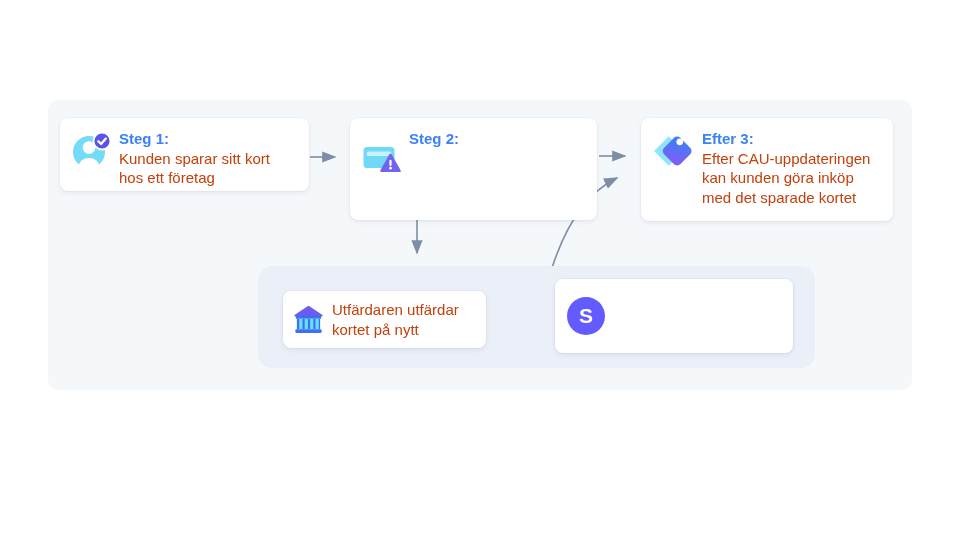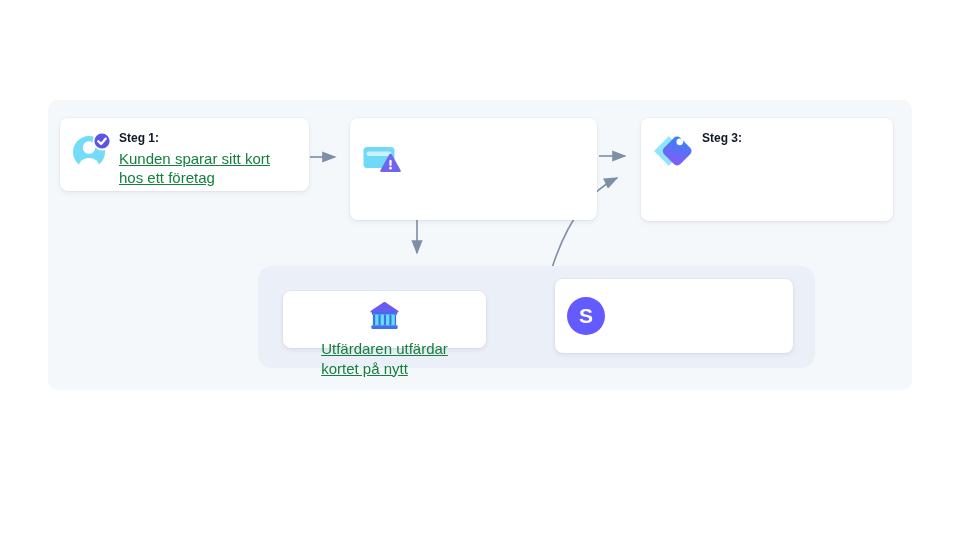--- a/index.html
+++ b/index.html
@@ -23,46 +23,45 @@
     position:absolute; background:#ffffff; border-radius:8px;
     box-shadow:0 2px 5px rgba(60,66,87,.09), 0 0 0 1px rgba(60,66,87,.03);
     display:flex; box-sizing:border-box;
   }
   .step-card { padding:11px 12px 10px 12px; gap:7px; }
   .card-step1 { left:12px;  top:18px;  width:249px; height:73px;  }
   .card-step2 { left:302px; top:18px;  width:247px; height:102px; }
   .card-step3 { left:593px; top:18px;  width:252px; height:103px; }
 
   .card-issuer { left:235px; top:191px; width:203px; height:57px;
-                 padding:9px 10px; gap:8px; align-items:center;flex-direction:column; }
+                 padding:9px 10px; gap:8px; align-items:center; }
   .card-stripe { left:507px; top:179px; width:238px; height:74px;
                  padding:9px 12px; gap:9px; align-items:center; }
 
   .icon-box { flex:0 0 auto; }
   .icon-step1 { width:40px; height:40px; margin-top:2px; }
   .icon-step2 { width:40px; height:40px; margin-top:10px; }
   .icon-step3 { width:42px; height:42px; margin-top:1px; }
   .icon-bank  { width:31px; height:31px; }
 
   .stripe-badge {
     width:38px; height:38px; border-radius:50%;
     background:#635bff; color:#ffffff;
     display:flex; align-items:center; justify-content:center;
     font-size:21px; font-weight:bold; flex:0 0 auto;
   }
 
   .text-col { display:flex; flex-direction:column; }
   .step-title {
-    color:#0f172a; font-weight:bold;
-    font-size:12px; line-height:19.5px;
+    color:#3b82f6; font-weight:bold;
+    font-size:15px; line-height:19.5px;
   }
   .step-body, .proc-body {
-    color:#15803d; font-size:15px; line-height:19.5px;
+    color:#c2410c; font-size:15px; line-height:19.5px;
     white-space:pre-line;
-    text-decoration:underline;
   }
 
   .arrow-layer { position:absolute; left:0; top:0; width:864px; height:290px; pointer-events:none; }
 </style>
 </head>
 <body>
 
 <div class="stage">
   <div class="outer-container">
 
@@ -98,39 +97,43 @@
 
     <div class="card step-card card-step2">
       <svg class="icon-box icon-step2" viewBox="0 0 40 40">
         <rect x="1.5" y="8" width="31" height="21" rx="3.5" fill="#70d9f8"></rect>
         <rect x="4.5" y="12.5" width="25" height="4.5" rx="2.2" fill="#c8f2fd"></rect>
         <path d="M28.5 16 L37.5 31.8 L19.5 31.8 Z" fill="#7165ee" stroke="#7165ee" stroke-width="2.6" stroke-linejoin="round"></path>
         <path d="M28.5 21.8 L28.5 26" stroke="#ffffff" stroke-width="2.2" stroke-linecap="round"></path>
         <circle cx="28.5" cy="29.2" r="1.4" fill="#ffffff"></circle>
       </svg>
       <div class="text-col">
+        <span class="step-title">Steg 2:</span>
       </div>
     </div>
 
     <div class="card step-card card-step3">
       <svg class="icon-box icon-step3" viewBox="0 0 40 40">
         <defs>
           <linearGradient id="tagGrad" x1="0" y1="0" x2="0.55" y2="1">
             <stop offset="0" stop-color="#2e86fa"></stop>
             <stop offset="1" stop-color="#7e5ef5"></stop>
           </linearGradient>
         </defs>
         <polygon points="1,20 15,6 29,20 15,34" fill="#8ee6fc"></polygon>
         <g transform="rotate(45 23 20)">
           <rect x="12" y="9" width="22" height="22" rx="4.5" fill="url(#tagGrad)"></rect>
         </g>
         <circle cx="25.5" cy="11.3" r="3.2" fill="#ffffff"></circle>
       </svg>
       <div class="text-col">
-        <span class="step-title">Steg 3:</span>
+        <span class="step-title">Efter 3:</span>
+        <span class="step-body">Efter CAU-uppdateringen
+kan kunden göra inköp
+med det sparade kortet</span>
       </div>
     </div>
 
     <div class="inner-container">
 
       <div class="card card-issuer" style="left:25px; top:25px;">
         <svg class="icon-box icon-bank" viewBox="0 0 32 32">
           <path d="M16 3 L29.5 12 L2.5 12 Z" fill="#6b5cf0" stroke="#6b5cf0" stroke-width="2" stroke-linejoin="round"></path>
           <rect x="3" y="12" width="26" height="3.2" fill="#3e6ef2"></rect>
           <rect x="4" y="15.2" width="24" height="10.8" fill="#3e6ef2"></rect>

